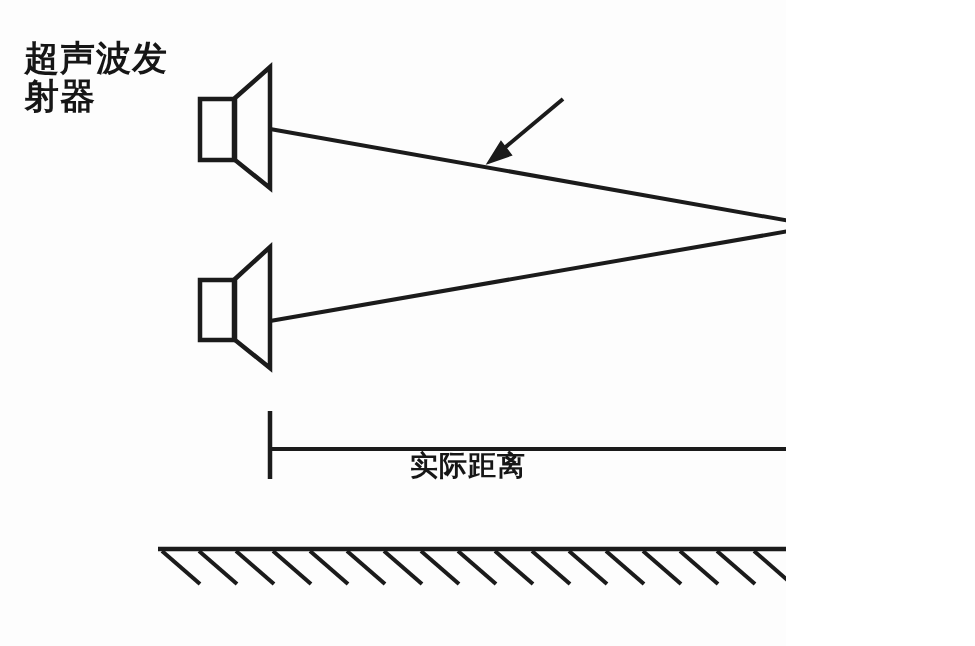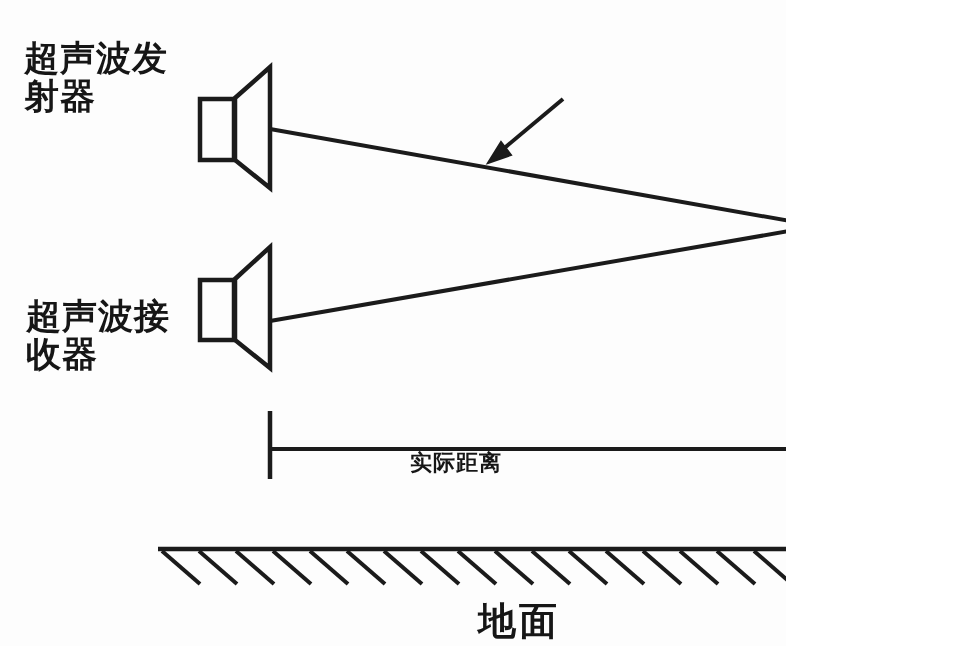--- a/index.html
+++ b/index.html
@@ -23,21 +23,21 @@
     position: absolute;
     color: #161616;
     font-weight: bold;
     line-height: 1.08;
     white-space: pre-wrap;
     letter-spacing: 1px;
   }
   .label.transmitter { left: 24px;  top: 40px;  width: 158px; font-size: 35px; }
   .label.receiver    { left: 26px;  top: 298px; width: 158px; font-size: 35px; }
   .label.measured    { left: 576px; top: 68px;  font-size: 35px; }
-  .label.actual      { left: 410px; top: 451px; font-size: 22px; }
+  .label.actual      { left: 410px; top: 451px; font-size: 28px; }
   .label.ground      { left: 478px; top: 601px; font-size: 38px; letter-spacing: 3px; }
   .label.obstacle    {
     left: 903px; top: 193px; height: 140px;
     font-size: 36px;
     writing-mode: vertical-rl;
     text-orientation: upright;
     letter-spacing: 4px;
   }
 </style>
 </head>
@@ -110,22 +110,20 @@
       <line x1="717" y1="551" x2="755" y2="584"></line>
       <line x1="754" y1="551" x2="792" y2="584"></line>
       <line x1="791" y1="551" x2="829" y2="584"></line>
       <line x1="828" y1="551" x2="866" y2="584"></line>
       <line x1="855" y1="551" x2="893" y2="584"></line>
     </g>
   </svg>
 
   <div class="label transmitter">超声波发射器</div>
 
-  <div class="label receiver">超声波接收器</div>
 
 
   <div class="label actual">实际距离</div>
 
   <div class="label obstacle">障碍物</div>
 
-  <div class="label ground">地面</div>
 
 </div>
 
 </body></html>

